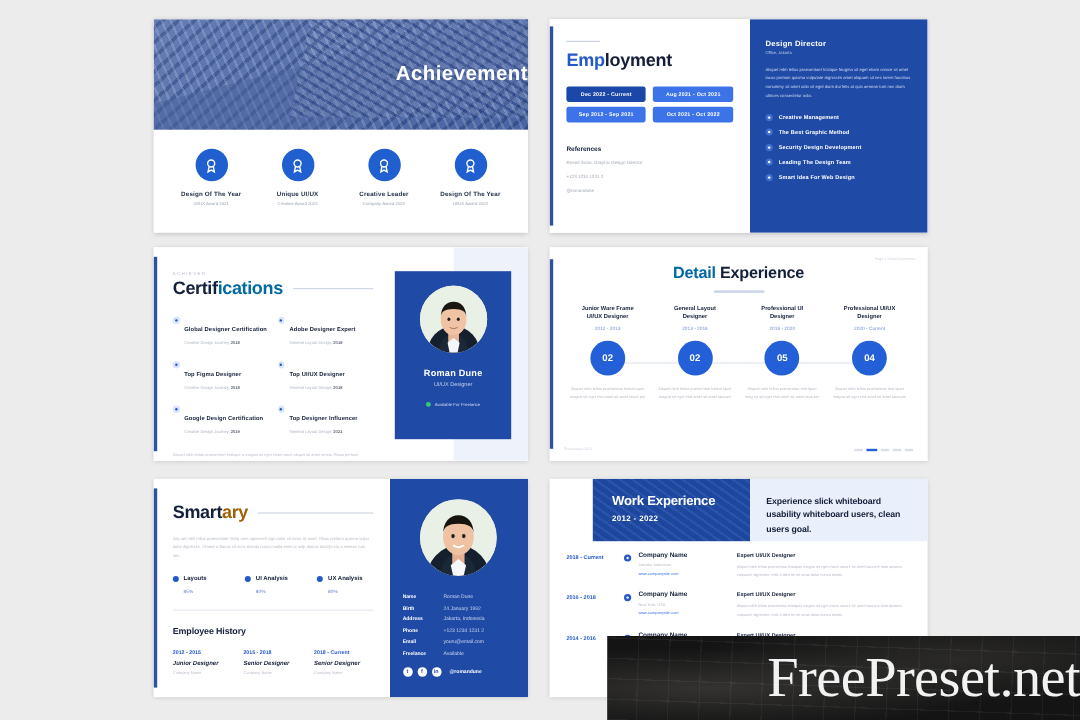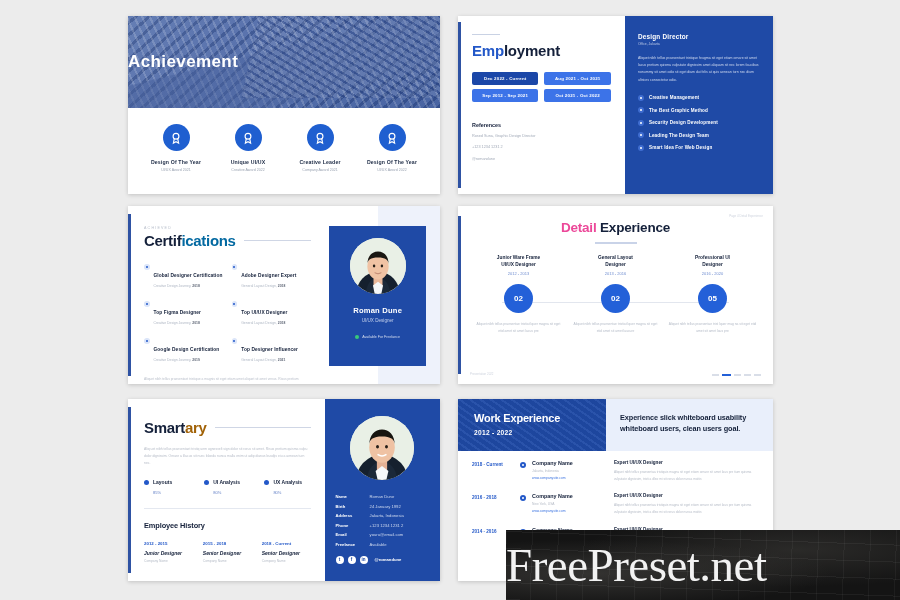--- a/index.html
+++ b/index.html
@@ -39,21 +39,21 @@
     content:""; position:absolute; left:-20%; top:30%; width:150%; height:60%;
     background:linear-gradient(110deg, rgba(70,95,155,.55), rgba(95,120,175,.25));
     transform:rotate(-14deg);
   }
   .ach-hero:after{
     content:""; position:absolute; right:-10%; top:-30%; width:70%; height:120%;
     background:repeating-linear-gradient(28deg, rgba(30,55,120,.30) 0 2px, rgba(255,255,255,.10) 2px 6px);
     transform:skewX(-12deg);
   }
   .ach-title {
-    position:absolute; left:0; right:0; top:36px; text-align:left;
+    position:absolute; left:0; right:0; top:36px; text-align:right;
     color:#fff; font-size:17px; font-weight:bold; letter-spacing:.4px; z-index:4;
   }
   .ach-body { display:flex; justify-content:space-around; padding:16px 12px 0; }
   .ach-item { width:68px; text-align:center; }
   .ach-circle {
     width:27px; height:27px; border-radius:50%; background:#1f5fd0;
     margin:0 auto 8px; display:flex; align-items:center; justify-content:center;
   }
   .ach-circle svg { width:14px; height:14px; }
   .ach-name { font-size:5.2px; font-weight:bold; color:#1d2b45; letter-spacing:.15px; }
@@ -123,21 +123,21 @@
   .cert-role { font-size:4.6px; color:#c3d0ec; margin-top:3px; }
   .cert-avail { display:flex; align-items:center; gap:3px; margin-top:12px; }
   .cert-avail i { width:4px; height:4px; border-radius:50%; background:#38c97a; display:block; }
   .cert-avail span { font-size:3.6px; color:#d6deef; }
 
   
   .de-wrap { position:relative; height:100%; padding:14px 12px 0; background:#fff; }
   .de-wrap:before{ content:""; position:absolute; left:0; top:10px; bottom:10px; width:2.5px; background:#2e52a3; }
   .de-tag { position:absolute; right:10px; top:8px; font-size:3px; color:#cfd4de; }
   .de-title { text-align:center; font-size:13.5px; font-weight:bold; color:#14203a; letter-spacing:-.2px; }
-  .de-title span { color:#ec4899;margin-top:12px; }
+  .de-title span { color:#0369a1;margin-top:12px; }
   .de-underline { width:42px; height:1.5px; background:#c9d3e8; margin:7px auto 0; }
   .de-cols { display:flex; margin-top:10px; position:relative; }
   .de-col { flex:1; text-align:center; padding:0 4px; }
   .de-h { font-size:4.8px; font-weight:bold; color:#14203a; line-height:1.55; }
   .de-y { font-size:4px; color:#6f8dd0; margin-top:3px; }
   .de-circ {
     width:29px; height:29px; border-radius:50%; background:#2360d8;
     margin:8px auto; display:flex; align-items:center; justify-content:center;
     color:#fff; font-size:8px; font-weight:bold; position:relative; z-index:2;
   }
@@ -183,20 +183,21 @@
   .sm-social { display:flex; align-items:center; gap:4px; margin-top:9px; }
   .sm-social i { width:8px; height:8px; border-radius:50%; background:#fff; display:flex; align-items:center; justify-content:center; color:#1f4aa6; font-size:4.5px; font-weight:bold; font-style:normal; }
   .sm-handle { font-size:4.2px; font-weight:bold; margin-left:3px; }
 
   
   .we-top { display:flex; height:52px; }
   .we-badge {
     width:47%; background:#1f4aa6; color:#fff; padding:13px 0 0 16px;
     position:relative;
     background-image:repeating-linear-gradient(35deg, rgba(255,255,255,.05) 0 2px, rgba(0,0,0,.05) 2px 6px);
+    margin-left:36px;
   }
   .we-badge-t { font-size:11px; font-weight:bold; letter-spacing:-.2px; }
   .we-badge-y { font-size:6.6px; font-weight:bold; margin-top:5px; letter-spacing:.3px; }
   .we-tag { width:53%; background:#e9effb; padding:13px 12px 0 14px; }
   .we-tag-t { font-size:7.3px; font-weight:bold; color:#14203a; line-height:1.55; letter-spacing:-.1px; }
   .we-rows { padding:9px 10px 0 14px; }
   .we-row { display:flex; align-items:flex-start; gap:6px; margin-bottom:11px; }
   .we-year { width:42px; flex:none; font-size:4.6px; font-weight:bold; color:#2358c8; padding-top:2px; }
   .we-dot { width:6px; height:6px; border-radius:50%; background:#2358c8; flex:none; margin-top:2px;
             display:flex; align-items:center; justify-content:center; }
@@ -214,21 +215,21 @@
 
   
   .wm {
     position:absolute; right:0; bottom:0; width:394px; height:70px;
     background:#141414;
     background-image:
       repeating-linear-gradient(92deg, rgba(255,255,255,.045) 0 1px, rgba(0,0,0,0) 1px 26px),
       repeating-linear-gradient(2deg, rgba(255,255,255,.05) 0 1px, rgba(0,0,0,0) 1px 17px),
       radial-gradient(ellipse at 22% 62%, rgba(90,88,84,.45), rgba(0,0,0,0) 55%),
       radial-gradient(ellipse at 74% 28%, rgba(80,78,74,.38), rgba(0,0,0,0) 52%);
-    display:flex; align-items:center; justify-content:flex-start;
+    display:flex; align-items:center; justify-content:flex-end;
   }
   .wm span {
     font-family:"Liberation Serif", serif; font-size:47px; color:#f2f2f2;
     letter-spacing:-.5px;
   }
 </style>
 </head>
 <body>
 
 <div class="grid">
@@ -431,20 +432,27 @@
           <div class="de-circ">02</div>
           <div class="de-p">Aliquet nibh tellus praesentae tristiat lquer magna sit eget etid amet sit amet laucure</div>
         </div>
         <div class="de-col">
           <div class="de-h" style="white-space:pre-line">Professional UI
 Designer</div>
           <div class="de-y">2016 - 2020</div>
           <div class="de-circ">05</div>
           <div class="de-p">Aliquet nibh tellus praesentae trist lquer mag na sit eget etid amet sit amet laus pre</div>
         </div>
+        <div class="de-col">
+          <div class="de-h" style="white-space:pre-line">Professional UI/UX
+Designer</div>
+          <div class="de-y">2020 - Current</div>
+          <div class="de-circ">04</div>
+          <div class="de-p">Aliquet nibh tellus praesentae trist lquer magna sit eget etid amet sit amet laus pre</div>
+        </div>
       </div>
       <div class="de-foot">Presentation 2022</div>
       <div class="de-dots">
         <i></i>
         <i class="on"></i>
         <i></i>
         <i></i>
         <i></i>
       </div>
     </div>

